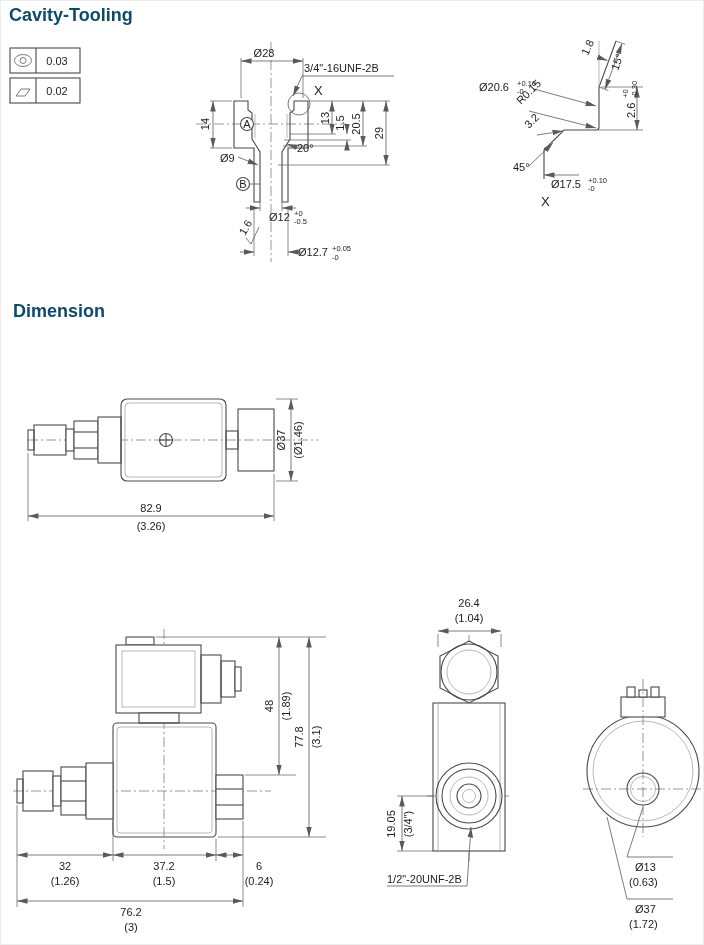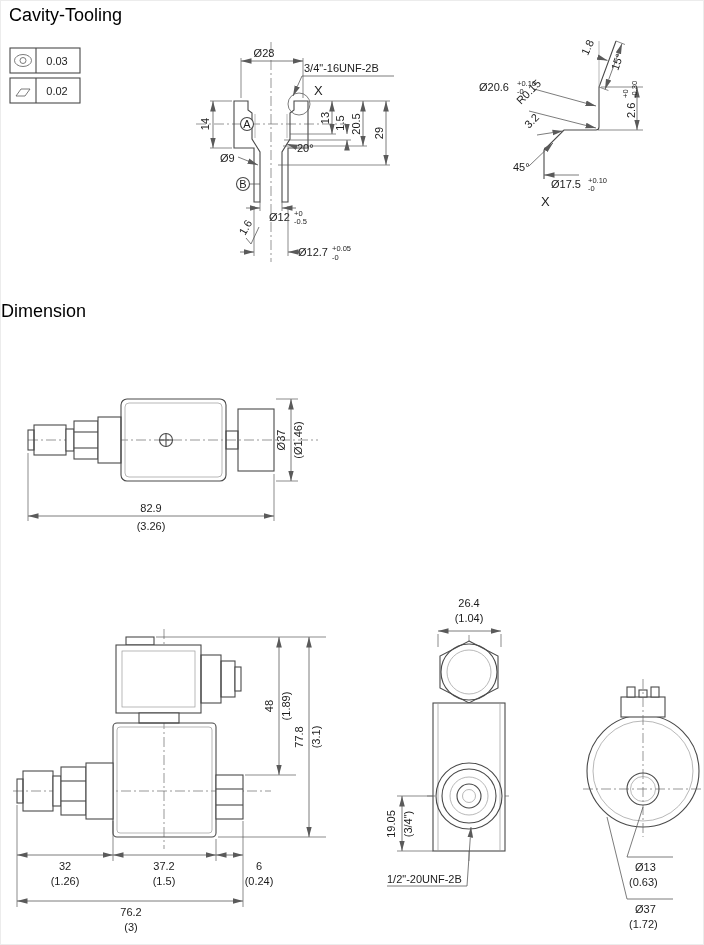--- a/index.html
+++ b/index.html
@@ -1,37 +1,37 @@
 <!DOCTYPE html>
 <html><head>
 <meta charset="utf-8">
 <style>
   *{margin:0;padding:0;box-sizing:border-box}
   html,body{background:#fff}
   body{font-family:"Liberation Sans",sans-serif}
   .page{position:relative;width:704px;height:945px;background:#fff;overflow:hidden;border:1px solid #ececec}
-  .heading{position:absolute;font-size:18px;font-weight:normal;color:#000000}
+  .heading{position:absolute;font-size:18px;font-weight:bold;color:#0c4a6e}
   .drw{position:absolute}
   .part{stroke:#4a4a4a;stroke-width:1.1;fill:none}
   .partf{stroke:#4a4a4a;stroke-width:1.1;fill:#fff}
   .thin{stroke:#9a9a9a;stroke-width:.7;fill:none}
   .dim{stroke:#5a5a5a;stroke-width:.8;fill:none}
   .ext{stroke:#5a5a5a;stroke-width:.7;fill:none}
   .cl{stroke:#6a6a6a;stroke-width:.7;stroke-dasharray:10 3 2 3;fill:none}
   .t{font-family:"Liberation Sans",sans-serif;font-size:11px;fill:#1c1c1c}
   .ts{font-family:"Liberation Sans",sans-serif;font-size:7.5px;fill:#1c1c1c}
   .tb{font-family:"Liberation Sans",sans-serif;font-size:13px;fill:#1c1c1c}
 </style>
 </head>
 <body>
 
 <div class="page">
 
   <div class="heading" style="left:8px;top:4px">Cavity-Tooling</div>
-  <div class="heading" style="left:0;top:300px">Dimension</div>
+  <div class="heading" style="left:12px;top:300px">Dimension</div>
 
   <svg class="drw" style="left:8px;top:46px" width="80" height="62" viewBox="0 0 80 62">
     <rect class="part" x="1" y="1" width="70" height="25"></rect>
     <line class="part" x1="27" y1="1" x2="27" y2="26"></line>
     <g>
       <ellipse class="dim" cx="14" cy="13.5" rx="8.5" ry="6"></ellipse>
       <circle class="dim" cx="14" cy="13.5" r="3"></circle>
     </g>
     <text class="t" x="48" y="17.5" text-anchor="middle">0.03</text>
     <rect class="part" x="1" y="31" width="70" height="25"></rect>

